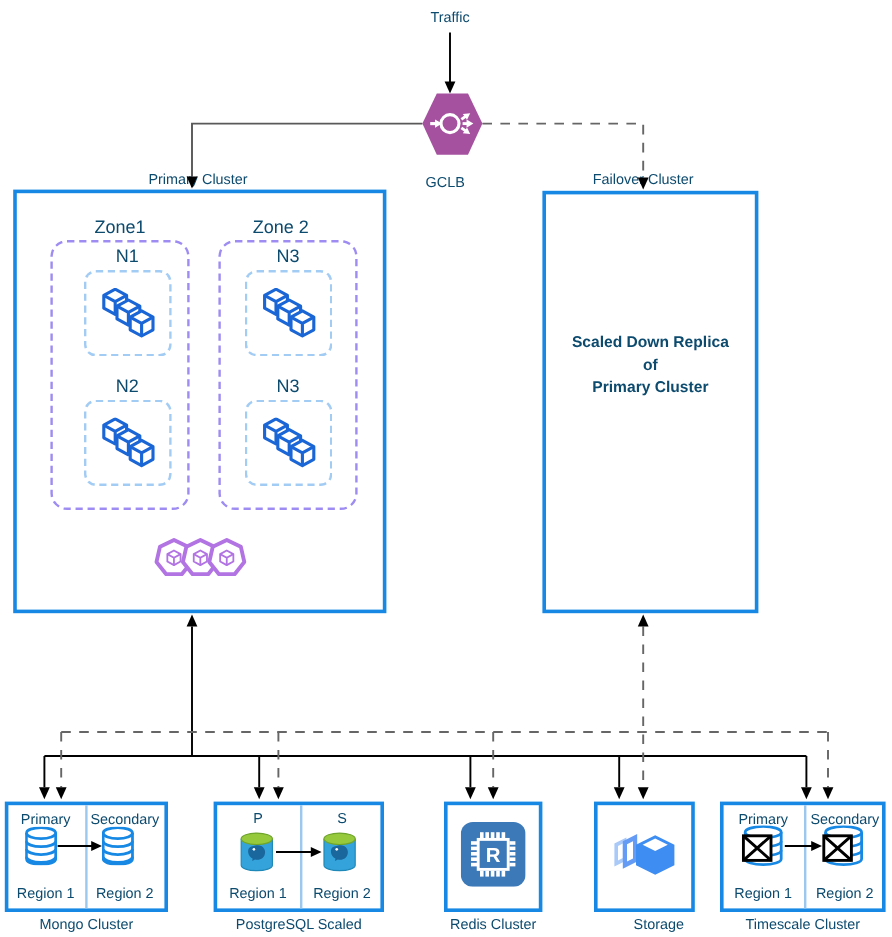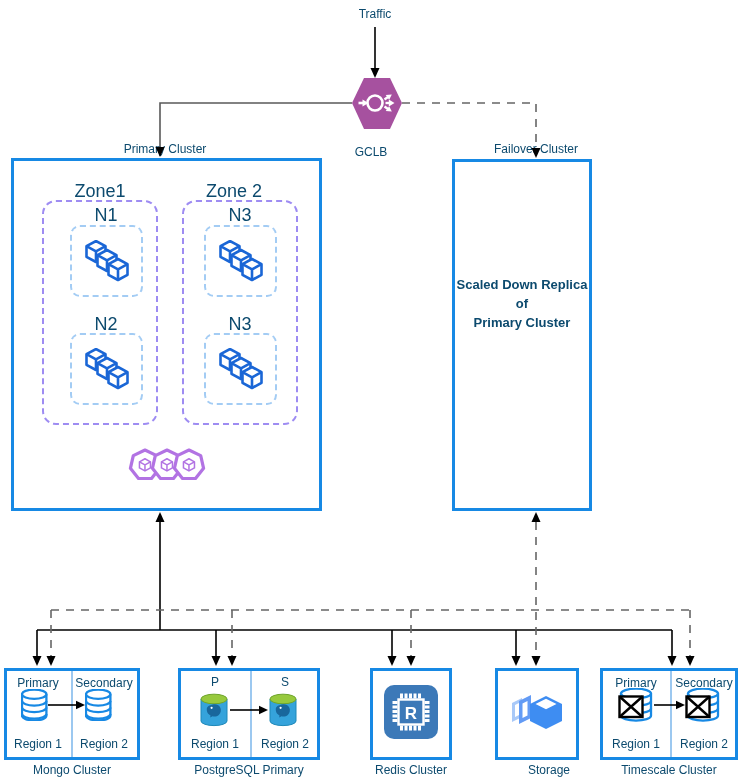--- a/index.html
+++ b/index.html
@@ -3,21 +3,21 @@
 <meta charset="utf-8">
 <style>
   html,body{margin:0;padding:0;background:#fff;}
   .canvas{position:relative;width:743px;height:781px;background:#fff;overflow:hidden;
           font-family:"Liberation Sans",sans-serif;color:#0c4a6e;}
   .lbl{position:absolute;font-size:12px;line-height:1.15;white-space:nowrap;transform:translateX(-50%);}
   .bigbox{position:absolute;border:3px solid #1789E4;background:transparent;box-sizing:border-box;}
   .zone{position:absolute;border:2px dashed #9E8CF2;border-radius:14px;box-sizing:border-box;}
   .node{position:absolute;border:2px dashed #A3CCF4;border-radius:10px;box-sizing:border-box;
         display:flex;align-items:center;justify-content:center;}
-  .zlbl{position:absolute;font-size:18px;transform:translateX(-50%);white-space:nowrap;}
+  .zlbl{position:absolute;font-size:15px;transform:translateX(-50%);white-space:nowrap;}
   .fotext{position:absolute;left:0;right:0;top:114px;text-align:center;font-weight:bold;font-size:13px;line-height:1.45;}
   .dbbox{position:absolute;border:3px solid #1789E4;background:#fff;box-sizing:border-box;}
   .divider{position:absolute;top:0;bottom:0;width:2px;background:#9CC8F0;}
   .role{position:absolute;font-size:12px;transform:translateX(-50%);white-space:nowrap;}
   .region{position:absolute;font-size:12px;transform:translateX(-50%);white-space:nowrap;}
   .icon{position:absolute;}
   .overlay{position:absolute;left:0;top:0;pointer-events:none;}
   .cubeg{stroke:var(--cube-stroke,#1A66D6);stroke-width:2.6;stroke-linejoin:round;fill:none;}
   .cubeg .cube-body{fill:#fff;}
   .dbg{stroke:#1789E4;stroke-width:2.3;fill:none;}
@@ -109,21 +109,21 @@
       </div>
     </div>
 
     <svg class="icon" style="left:114px;top:286px;" width="78" height="36" viewBox="0 0 78 36">
       <use href="#hepta-g" transform="translate(1,1)"></use>
       <use href="#hepta-g" transform="translate(23,1)"></use>
       <use href="#hepta-g" transform="translate(45,1)"></use>
     </svg>
   </div>
 
-  <div class="bigbox" style="left:452px;top:159px;width:140px;height:352px;">
+  <div class="bigbox" style="left:452px;top:159px;width:180px;height:352px;">
     <div class="fotext">
       <div>Scaled Down Replica</div>
       <div>of</div>
       <div>Primary Cluster</div>
     </div>
   </div>
 
   <div class="dbbox" style="left:4px;top:668px;width:136px;height:92px;">
     <div class="divider" style="left:64px;"></div>
     <div class="role" style="left:31px;top:5px;">Primary</div>
@@ -145,21 +145,21 @@
     <div class="role" style="left:104px;top:4px;">S</div>
     <svg class="icon" style="left:18px;top:21px;" width="30" height="36" viewBox="0 0 30 36">
         <use href="#pg-g"></use>
       </svg>
     <svg class="icon" style="left:87px;top:21px;" width="30" height="36" viewBox="0 0 30 36">
         <use href="#pg-g"></use>
       </svg>
     <div class="region" style="left:34px;top:66px;">Region 1</div>
     <div class="region" style="left:104px;top:66px;">Region 2</div>
   </div>
-  <div class="lbl" style="left:249px;top:764px;">PostgreSQL Primary</div>
+  <div class="lbl" style="left:249px;top:764px;">PostgreSQL Scaled</div>
 
   <div class="dbbox" style="left:370px;top:668px;width:82px;height:92px;">
     <svg class="icon" style="left:11px;top:14px;" width="54" height="54" viewBox="0 0 54 54">
       <rect x="0" y="0" width="54" height="54" rx="10" fill="#3C79B8"></rect>
       <g fill="#fff">
         <rect x="16" y="8.5" width="3" height="5"></rect>
           <rect x="20.5" y="8.5" width="3" height="5"></rect>
           <rect x="25" y="8.5" width="3" height="5"></rect>
           <rect x="29.5" y="8.5" width="3" height="5"></rect>
           <rect x="34" y="8.5" width="3" height="5"></rect>

